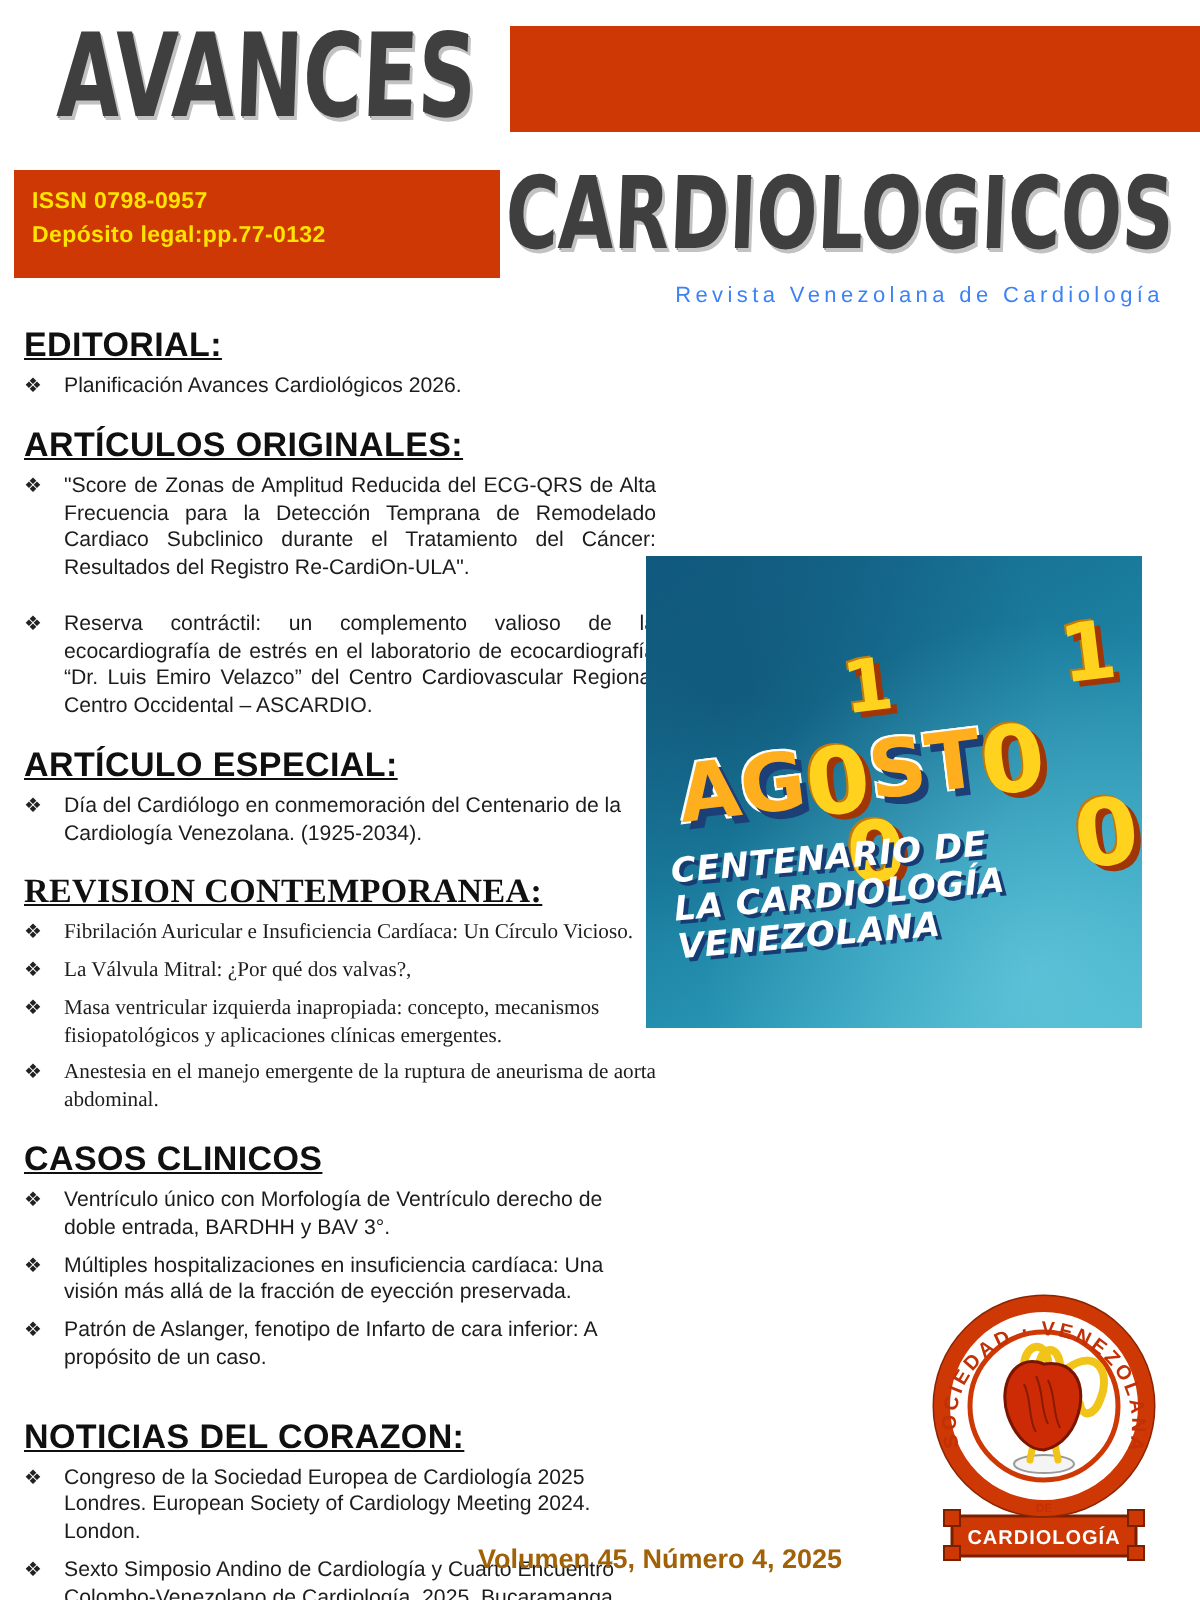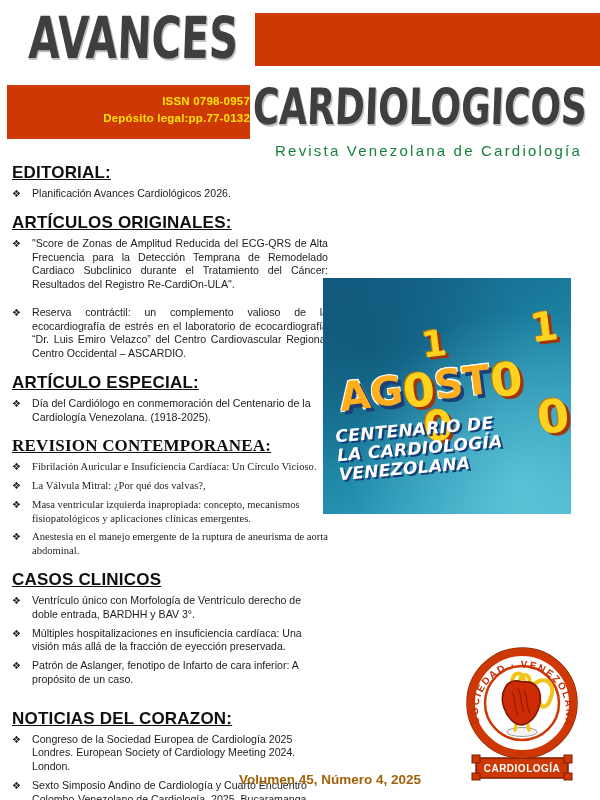--- a/index.html
+++ b/index.html
@@ -11,24 +11,24 @@
   .mast-title{
     position:absolute;font-family:"DejaVu Sans",sans-serif;font-weight:bold;
     color:#3f3f3f;text-shadow:2px 2px 0 #c2c2c2,1px 1px 0 #8c8c8c;
     white-space:nowrap;transform-origin:left top;
   }
   .title-avances{top:4px;left:30px;font-size:58px;letter-spacing:0px;transform:scaleX(0.70) skewX(-3deg);}
   .title-cardio{top:78px;left:254px;font-size:50px;transform:scaleX(0.72) skewX(-3deg);}
   .red-block-top{position:absolute;left:255px;top:13px;width:345px;height:53px;background:#ce3805;}
   .red-block-issn{position:absolute;left:7px;top:85px;width:243px;height:54px;background:#ce3805;
     padding:8px 0 0 9px;box-sizing:border-box;}
-  .issn-line{color:#ffe400;font-weight:bold;font-size:11.5px;line-height:1.5;letter-spacing:0.2px;text-align:right;}
+  .issn-line{color:#ffe400;font-weight:bold;font-size:11.5px;line-height:1.5;letter-spacing:0.2px;}
   .subtitle{
-    position:absolute;right:18px;top:142px;text-align:right;color:#15803d;
-    font-size:15px;letter-spacing:2.2px;line-height:1.2;white-space:nowrap;
+    position:absolute;right:18px;top:142px;text-align:right;color:#3b82f6;
+    font-size:11px;letter-spacing:2.2px;line-height:1.2;white-space:nowrap;
   }
   
   .toc{position:absolute;left:10px;top:163px;width:318px;color:#1c1c1c;}
   .sec{margin:0;}
   .sec-head{
     font-size:17px;font-weight:bold;text-decoration:underline;color:#101010;
     margin:0 0 4px 2px;letter-spacing:0.2px;
   }
   .sec ul{list-style:none;margin:0 0 12px 0;padding:0;}
   .sec li{
@@ -105,21 +105,21 @@
       <div class="sec-head">ARTÍCULOS ORIGINALES:</div>
       <ul>
         <li class="justify"><span class="bullet">❖</span><span>"Score de Zonas de Amplitud Reducida del ECG-QRS de Alta Frecuencia para la Detección Temprana de Remodelado Cardiaco Subclinico durante el Tratamiento del Cáncer: Resultados del Registro Re-CardiOn-ULA".</span></li>
         <li class="justify" style="margin-top:14px;"><span class="bullet">❖</span><span>Reserva contráctil: un complemento valioso de la ecocardiografía de estrés en el laboratorio de ecocardiografía “Dr. Luis Emiro Velazco” del Centro Cardiovascular Regional Centro Occidental – ASCARDIO.</span></li>
       </ul>
     </div>
 
     <div class="sec">
       <div class="sec-head">ARTÍCULO ESPECIAL:</div>
       <ul>
-        <li><span class="bullet">❖</span><span>Día del Cardiólogo en conmemoración del Centenario de la Cardiología Venezolana. (1918-2025).</span></li>
+        <li><span class="bullet">❖</span><span>Día del Cardiólogo en conmemoración del Centenario de la Cardiología Venezolana. (1925-2034).</span></li>
       </ul>
     </div>
 
     <div class="sec mt12">
       <div class="sec-head">REVISION CONTEMPORANEA:</div>
       <ul>
         <li><span class="bullet">❖</span><span>Fibrilación Auricular e Insuficiencia Cardíaca: Un Círculo Vicioso.</span></li>
         <li><span class="bullet">❖</span><span>La Válvula Mitral: ¿Por qué dos valvas?,</span></li>
         <li><span class="bullet">❖</span><span>Masa ventricular izquierda inapropiada: concepto, mecanismos fisiopatológicos y aplicaciones clínicas emergentes.</span></li>
         <li><span class="bullet">❖</span><span>Anestesia en el manejo emergente de la ruptura de aneurisma de aorta abdominal.</span></li>

